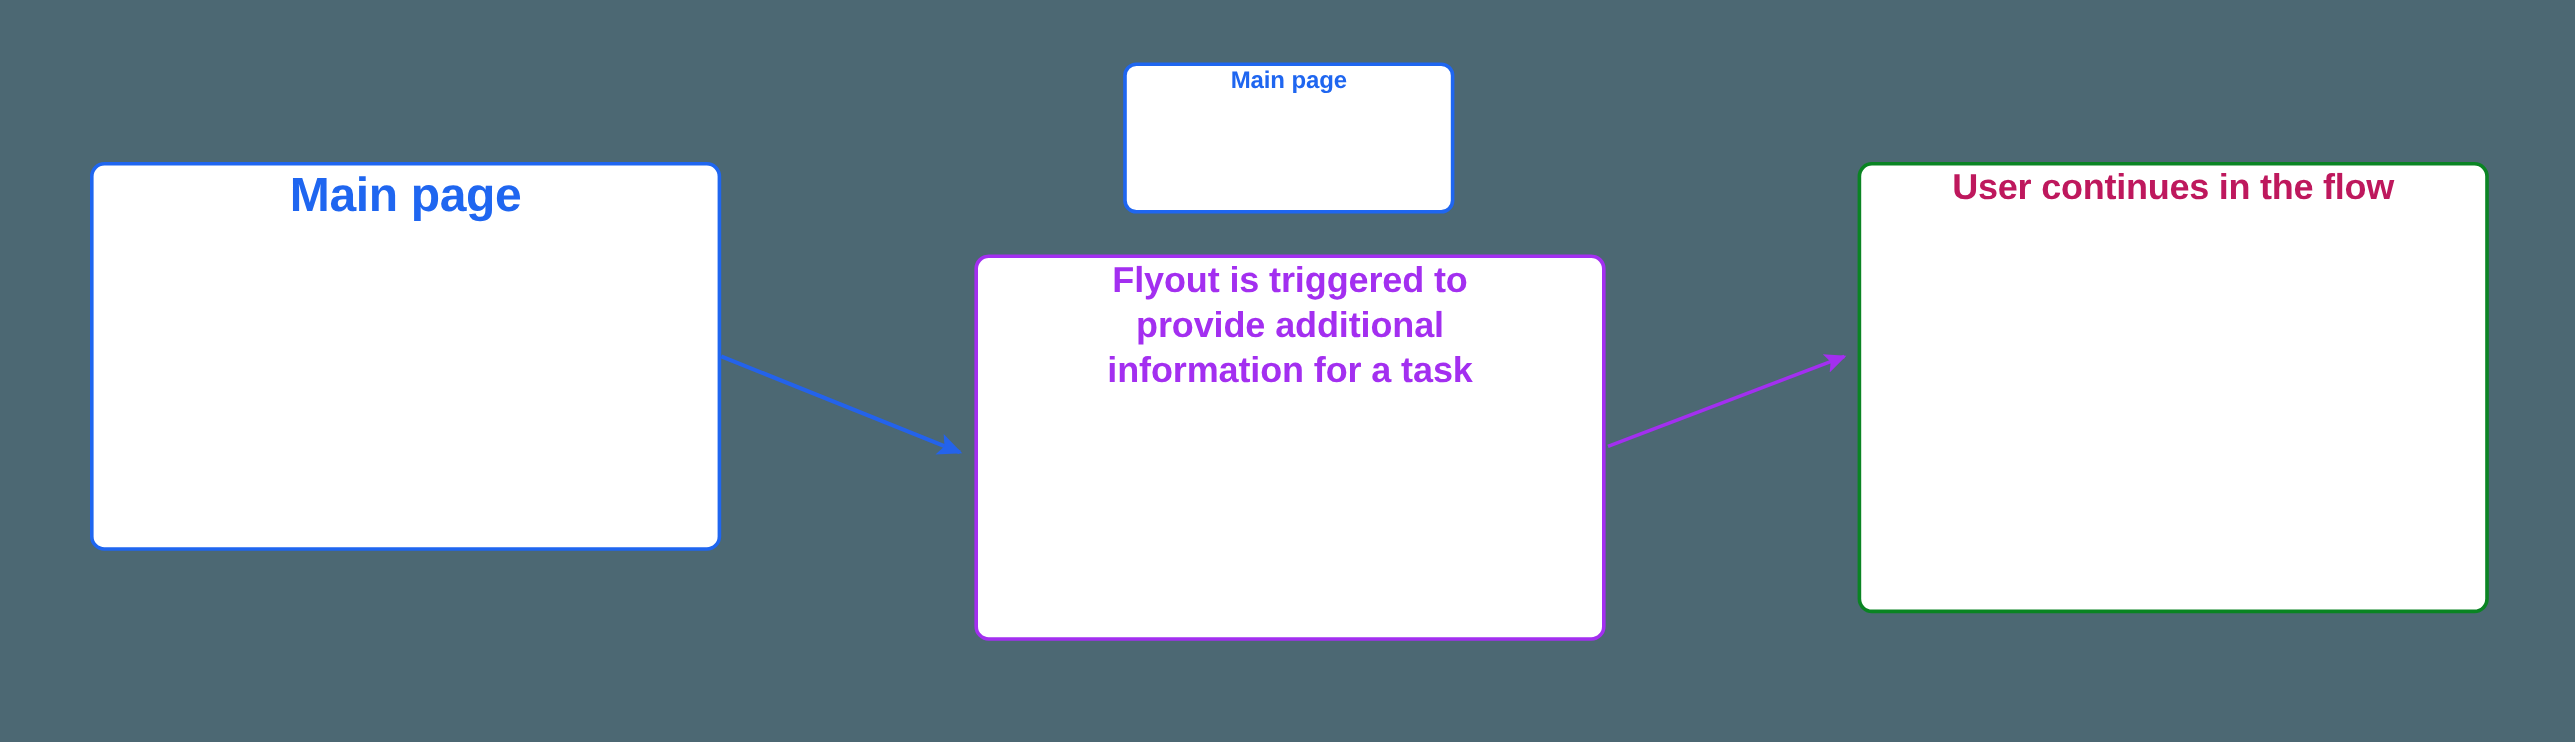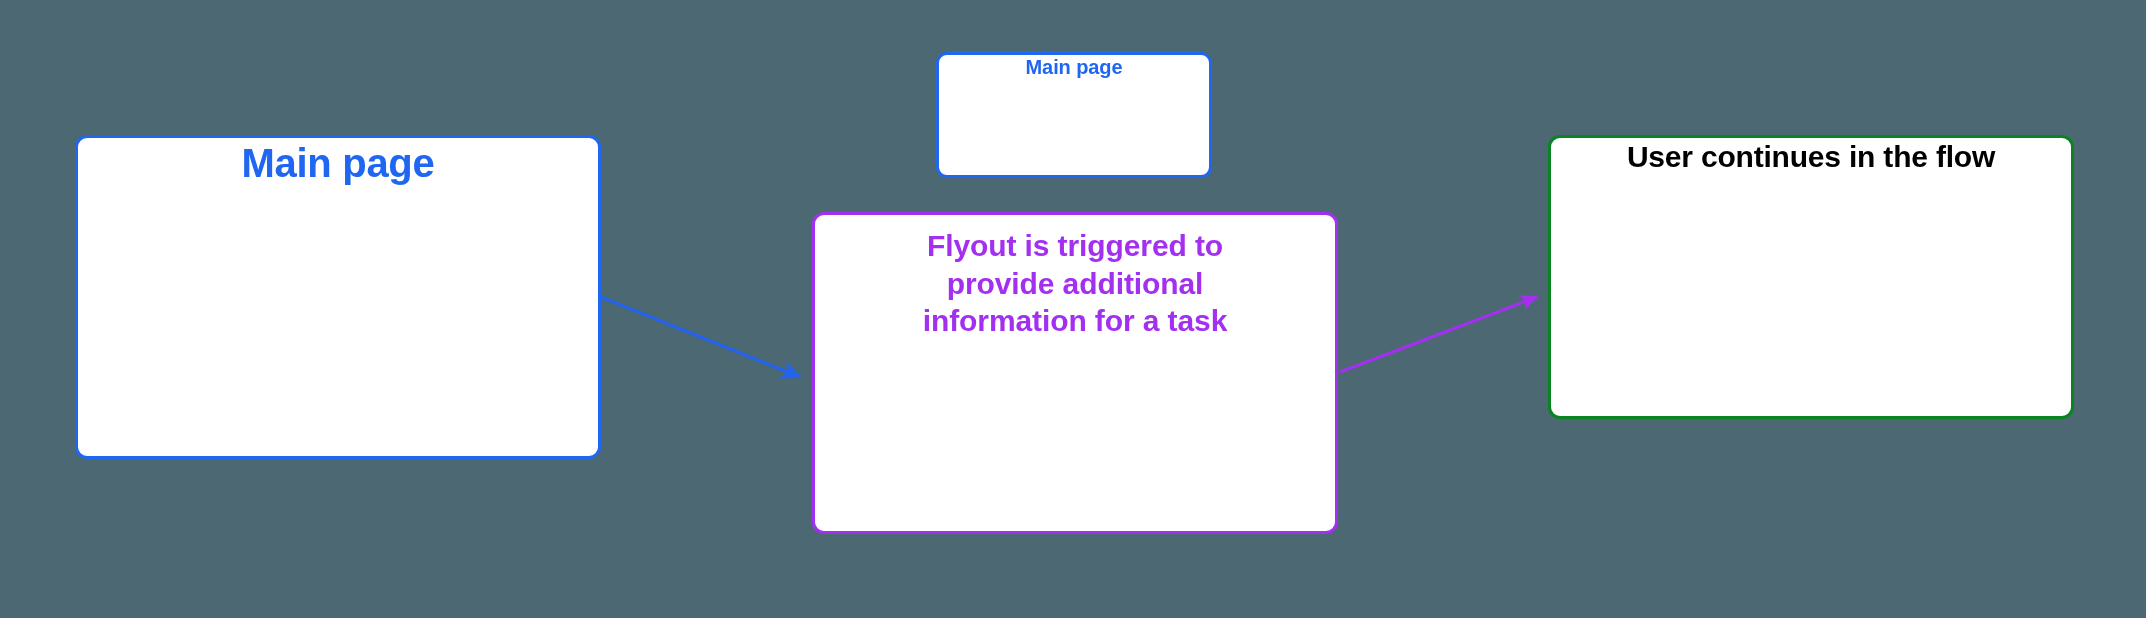--- a/index.html
+++ b/index.html
@@ -59,33 +59,33 @@
   #node-flyout {
     left: 812px;
     top: 212px;
     width: 526px;
     height: 322px;
     border: 3px solid #a32ff0;
     border-radius: 12px;
     color: #a32ff0;
     font-size: 30px;
     letter-spacing: -0.1px;
-    padding: 12px 28px;
+    padding: 0 28px;
   }
   #node-flyout .node-label { display: block; max-width: 380px; }
 
   
   #node-user-continues {
     left: 1548px;
     top: 135px;
     width: 526px;
-    height: 284px;
+    height: 376px;
     border: 3px solid #0a8423;
     border-radius: 12px;
-    color: #000000;
+    color: #be185d;
     font-size: 30px;
     letter-spacing: -0.2px;
     padding: 0 24px;
   }
 
   
   #connectors {
     position: absolute;
     left: 0;
     top: 0;

